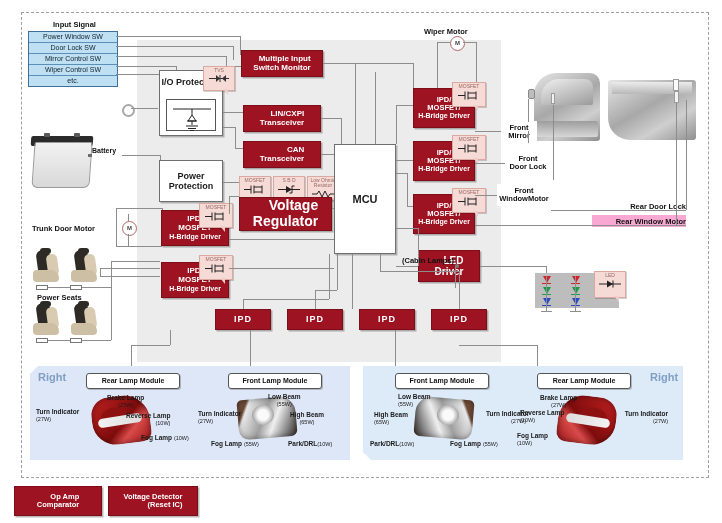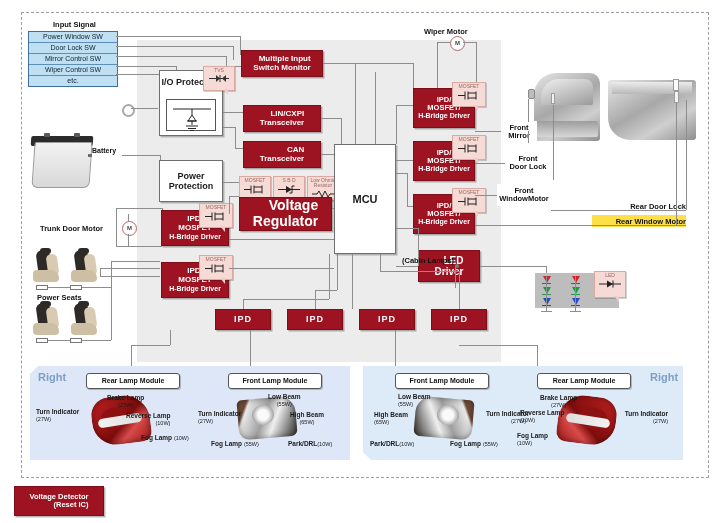--- a/index.html
+++ b/index.html
@@ -134,21 +134,21 @@
   <div class="battery-body"></div>
   <div class="caption b" style="left:92px;top:147px;font-size:7px;">Battery</div>
   <div class="ln lnh" style="left:88px;top:154px;width:4px;height:3px;background:#6b6b6b;"></div>
   <div class="ln lnh" style="left:122px;top:155px;width:38px;"></div>
   <div class="ln lnv" style="left:160px;top:155px;height:29px;"></div>
   <div class="ln lnh" style="left:160px;top:184px;width:6px;"></div>
 
   <div class="conn" style="left:122px;top:104px;"></div>
   <div class="ln lnh" style="left:131px;top:108px;width:27px;"></div>
 
-  <div class="caption b" style="left:40px;top:224px;text-align:right;">Trunk Door Motor</div>
+  <div class="caption b" style="left:32px;top:224px;text-align:right;">Trunk Door Motor</div>
   <div class="motor" style="left:122px;top:221px;">M</div>
   <div class="ln lnv" style="left:116px;top:208px;height:38px;"></div>
   <div class="ln lnh" style="left:116px;top:208px;width:46px;"></div>
   <div class="ln lnh" style="left:116px;top:246px;width:46px;"></div>
   <div class="ln lnv" style="left:128px;top:214px;height:7px;"></div>
   <div class="ln lnv" style="left:128px;top:234px;height:12px;"></div>
   <div class="ln lnv" style="left:162px;top:208px;height:8px;"></div>
   <div class="ln lnh" style="left:162px;top:216px;width:8px;"></div>
   <div class="ln lnv" style="left:162px;top:238px;height:8px;"></div>
   <div class="ln lnh" style="left:162px;top:238px;width:8px;"></div>
@@ -492,21 +492,21 @@
     <span>Front</span>
     <span>Door Lock</span>
   </div>
   <div class="abs" style="left:497px;top:184px;width:54px;height:22px;background:#fff;font-size:7.5px;font-weight:bold;color:#111;
        display:flex;flex-direction:column;align-items:center;justify-content:center;line-height:1.1;">
     <span>Front</span>
     <span>WindowMotor</span>
   </div>
   <div class="abs" style="left:598px;top:200px;width:88px;height:12px;background:#fff;font-size:7.5px;font-weight:bold;color:#111;
        display:flex;align-items:center;justify-content:flex-end;">Rear Door Lock</div>
-  <div class="abs" style="left:592px;top:215px;width:94px;height:12px;background:#fde047;font-size:7.5px;font-weight:bold;color:#111;
+  <div class="abs" style="left:592px;top:215px;width:94px;height:12px;background:#f9a8d4;font-size:7.5px;font-weight:bold;color:#111;
        display:flex;align-items:center;justify-content:flex-end;">Rear Window Motor</div>
 
   <div class="ln lnh" style="left:475px;top:131px;width:26px;"></div>
   <div class="ln lnh" style="left:475px;top:163px;width:30px;"></div>
   <div class="ln lnv" style="left:528px;top:131px;height:12px;"></div>
   <div class="ln lnv" style="left:528px;top:99px;height:23px;"></div>
   <div class="ln lnv" style="left:553px;top:105px;height:75px;"></div>
   <div class="ln lnh" style="left:475px;top:195px;width:22px;"></div>
   <div class="ln lnh" style="left:475px;top:225px;width:211px;"></div>
   <div class="ln lnh" style="left:551px;top:210px;width:135px;"></div>
@@ -662,20 +662,26 @@
   <div class="lamp-cap" style="left:624px;top:410px;width:44px;text-align:right;">
     <b>Turn Indicator</b><br>
     <span class="watt">(27W)</span>
   </div>
   <div class="lamp-cap" style="left:517px;top:432px;text-align:left;">
     <b>Fog Lamp</b><br>
     <span class="watt">(10W)</span>
   </div>
 
   <div class="legend">
+    <div class="redbox" style="width:86px;">
+      <div>
+        <span>Op Amp</span>
+        <span>Comparator</span>
+      </div>
+    </div>
     <div class="redbox" style="width:88px;">
       <div>
         <span>Voltage Detector</span>
         <span>(Reset IC)</span>
       </div>
     </div>
   </div>
 
 </div>
 

